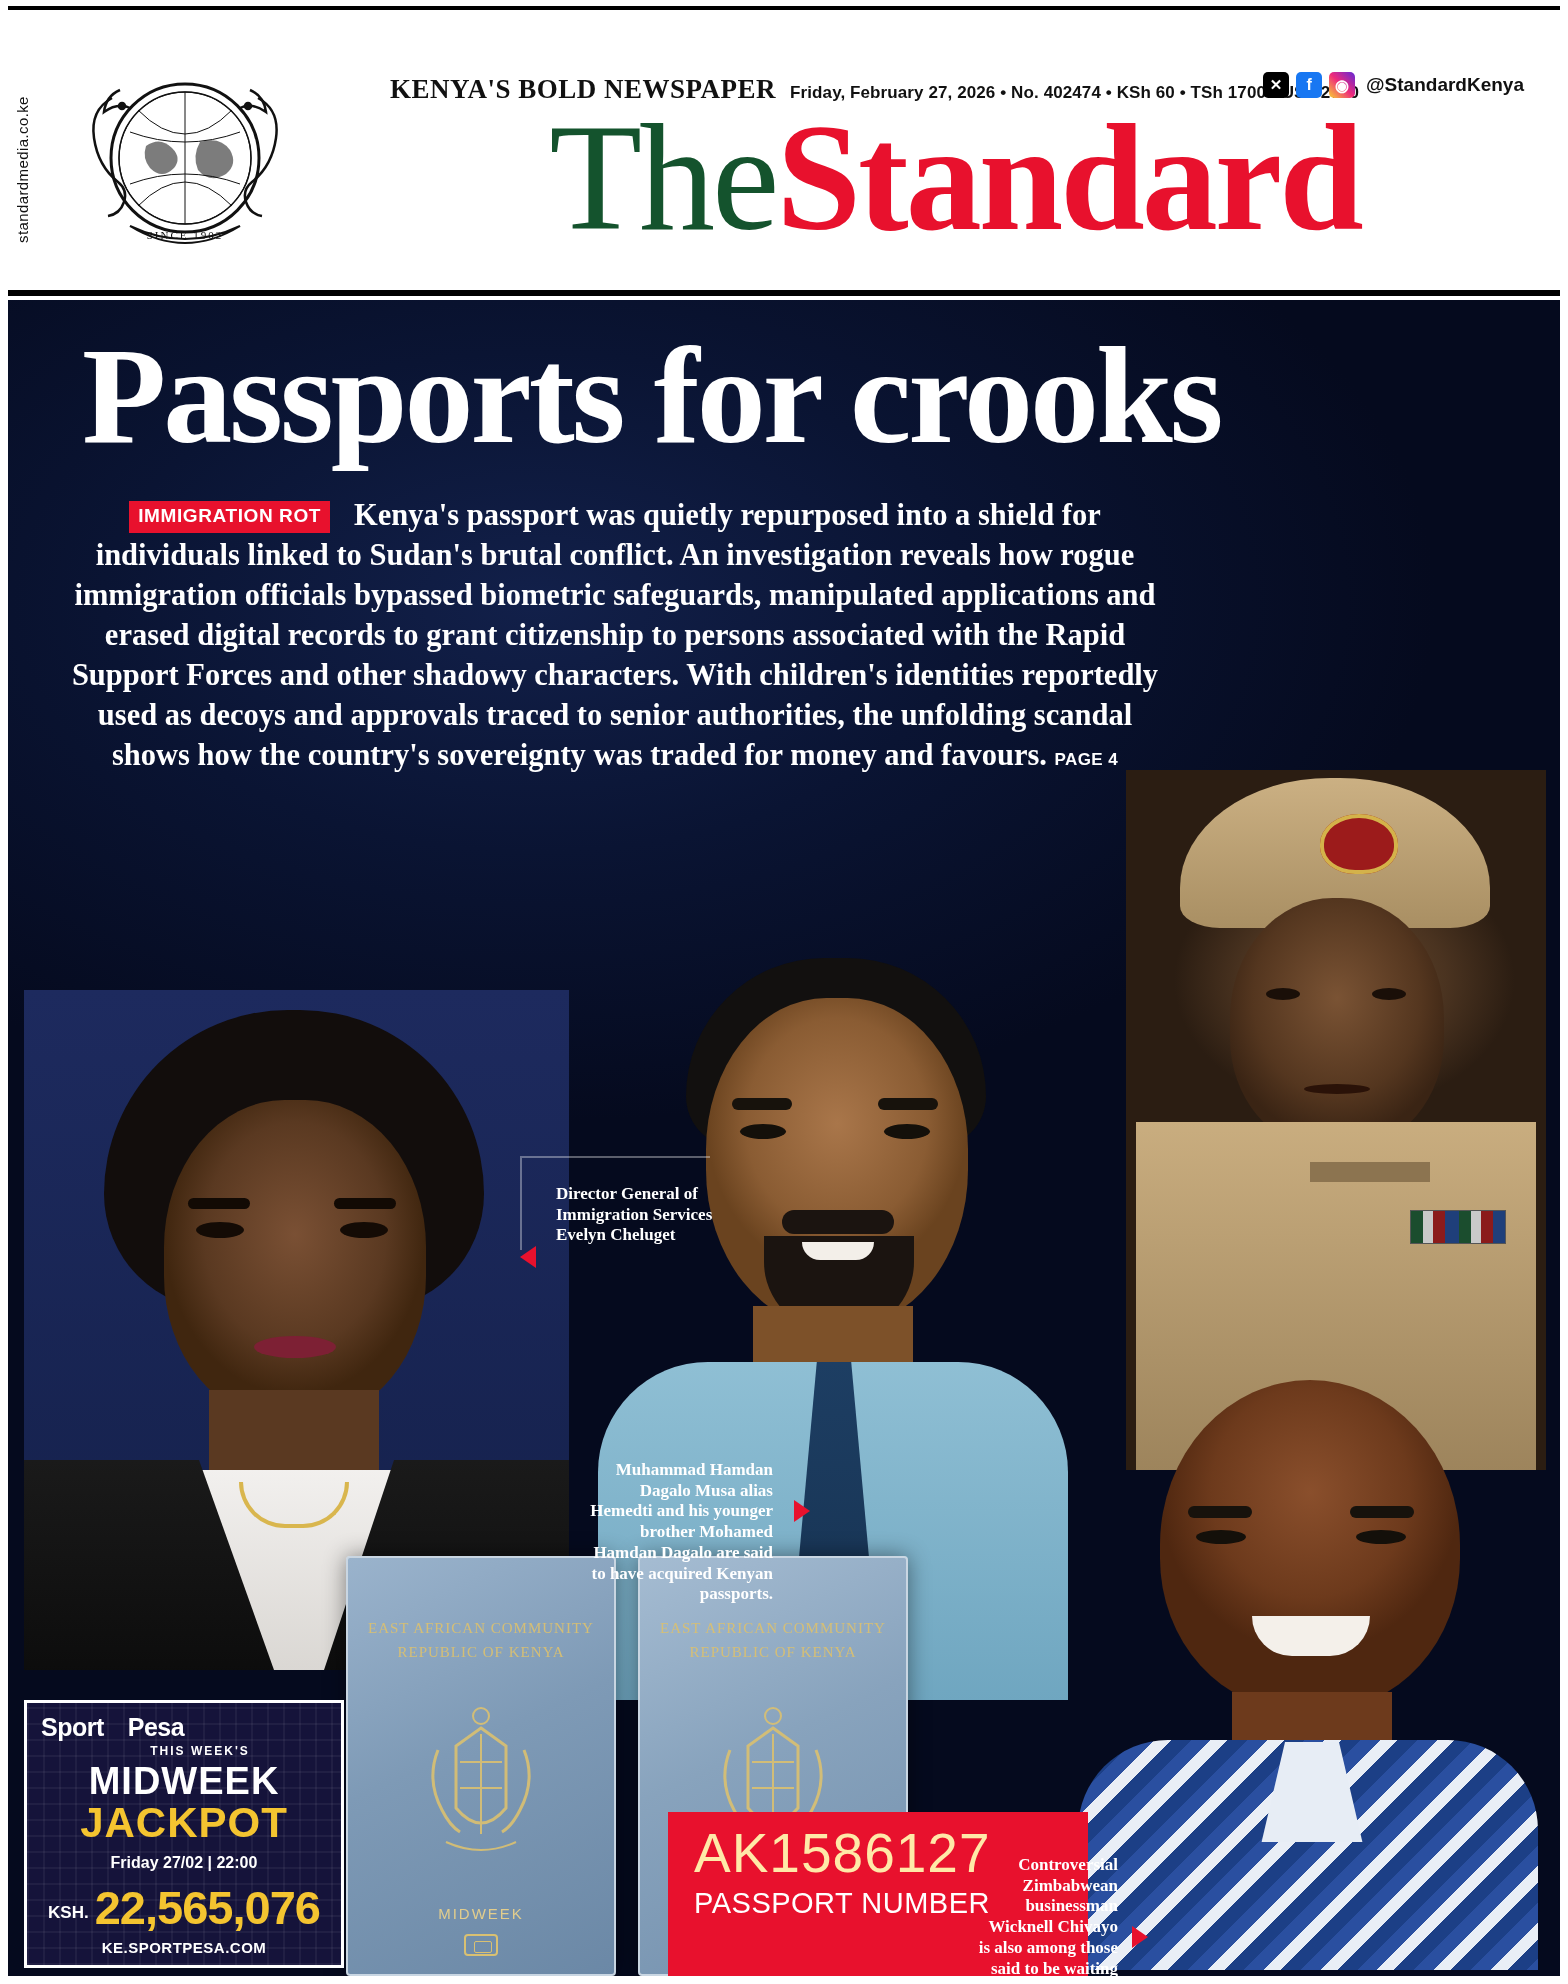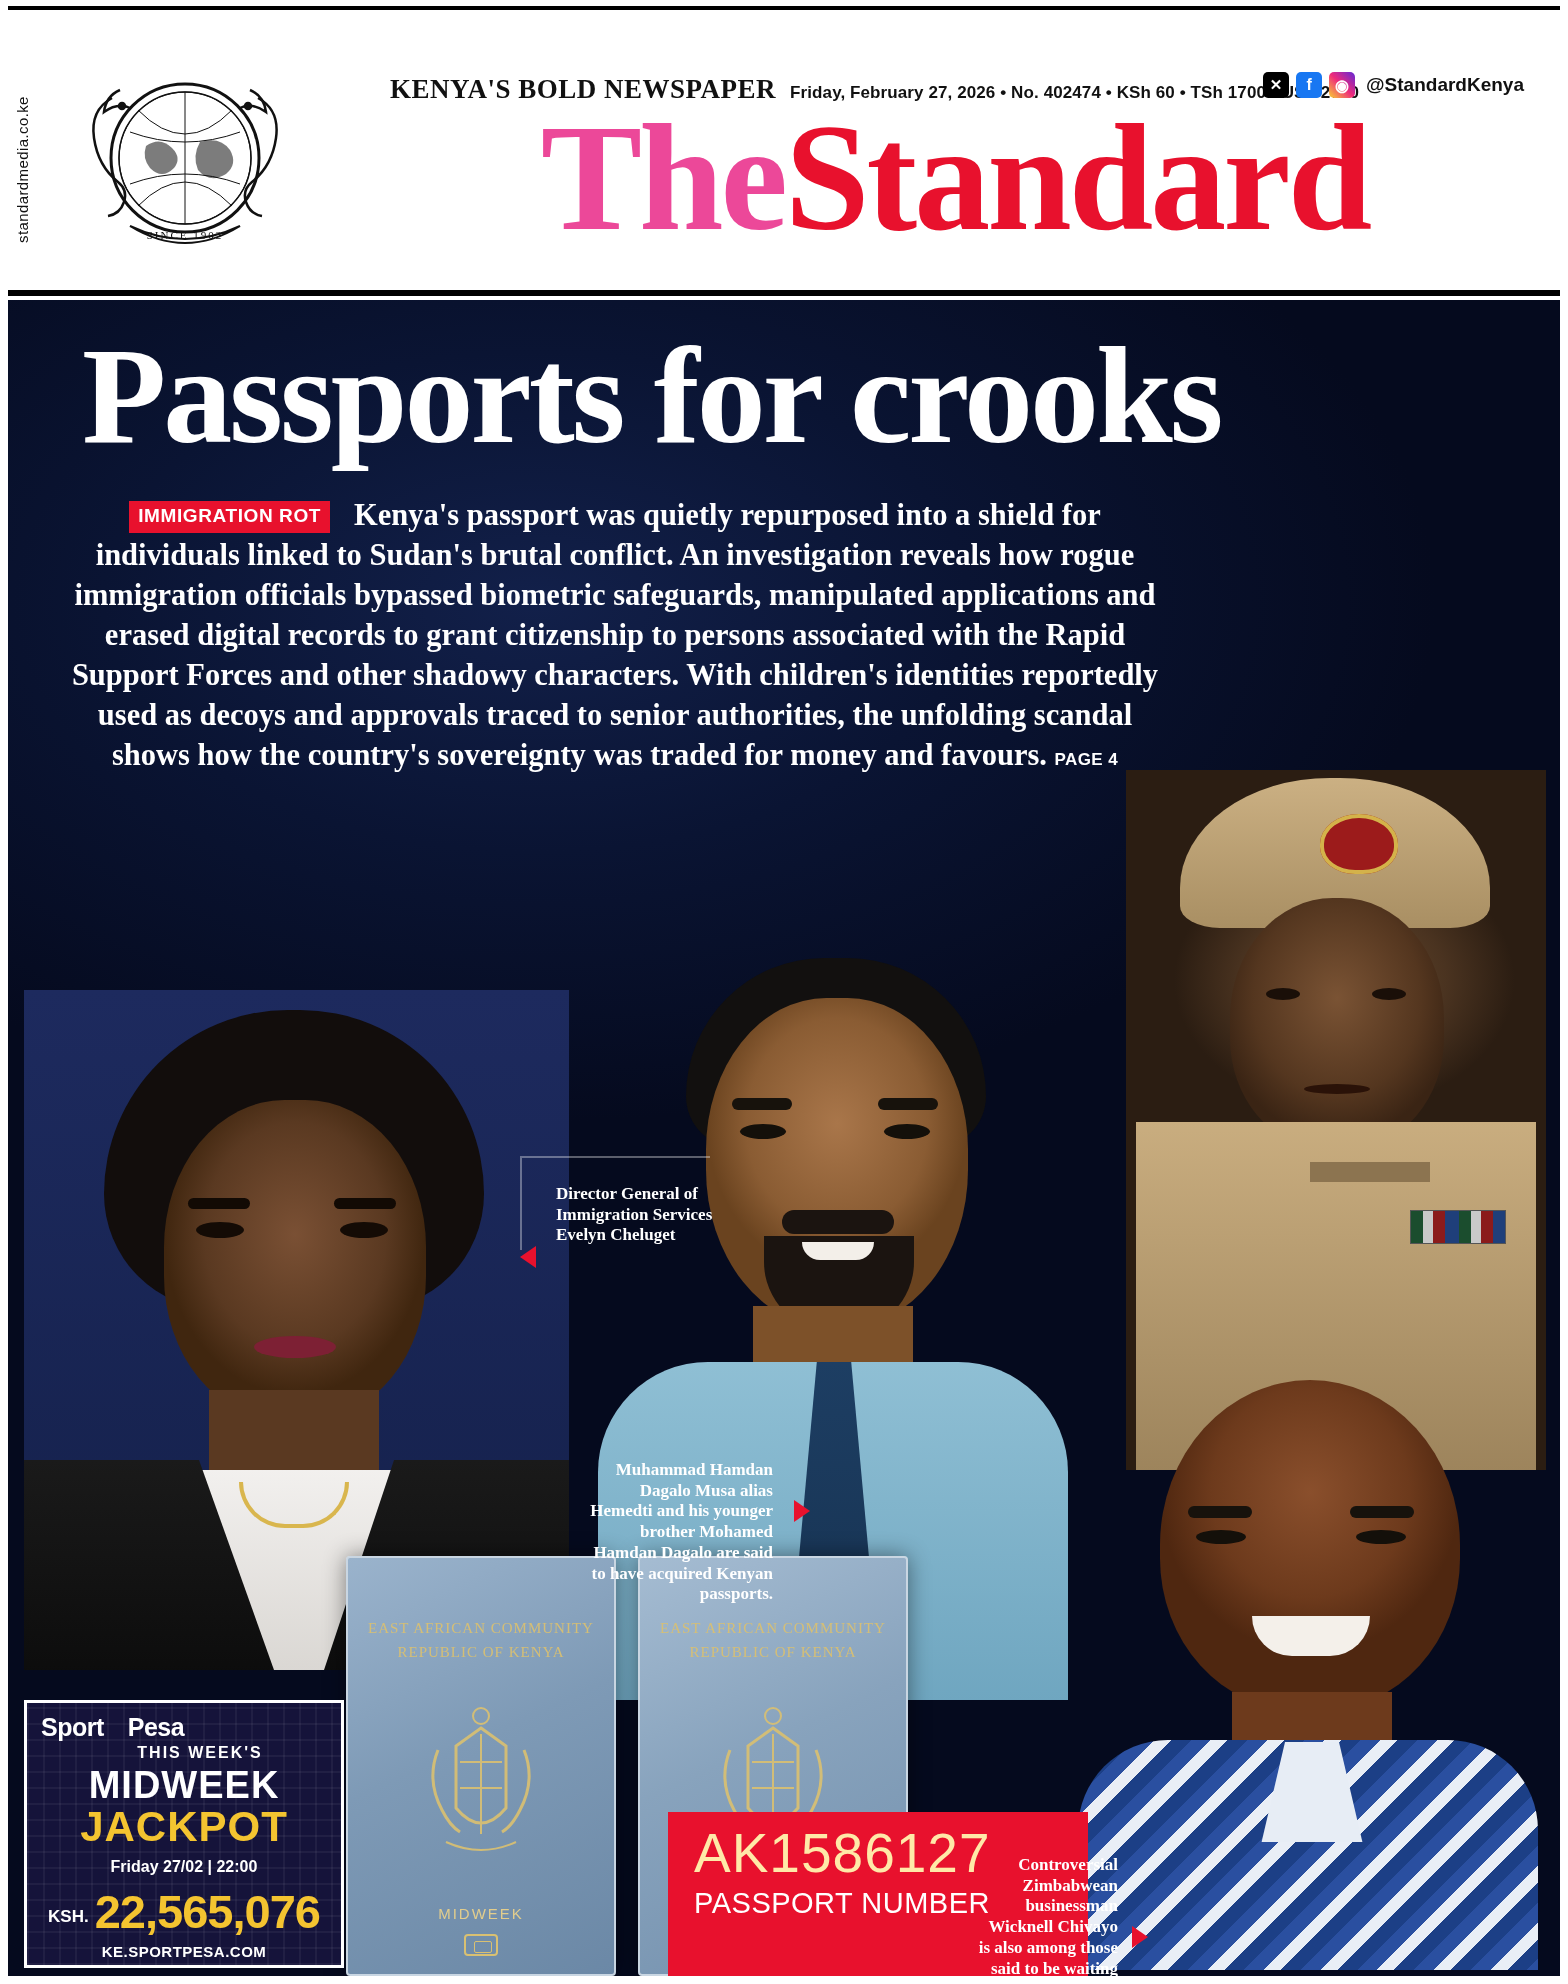--- a/index.html
+++ b/index.html
@@ -111,22 +111,22 @@
     left: 395px; top: 86px;
     width: 1120px;
     text-align: center;
     font-family: "Liberation Serif", serif;
     font-size: 152px;
     line-height: 1;
     letter-spacing: -3px;
     white-space: nowrap;
   }
   .nameplate .the {
-    color: #ec4899;
-    font-weight: bold;
+    color: #14532d;
+    font-weight: normal;
     margin-top: 33px;
   }
   .nameplate .standard {
     color: #e8112d;
     font-weight: bold;
   }
 
   
   .hero {
     position: absolute;
@@ -491,21 +491,21 @@
     color: #fff;
     letter-spacing: -.5px;
   }
   .promo-brand .pesa { color: #fff; margin-left: 24px; }
   .promo-week {
     position: relative;
     text-align: center;
     color: #fff;
     font-family: "Liberation Sans", sans-serif;
     font-weight: bold;
-    font-size: 16px;
+    font-size: 12px;
     letter-spacing: 2px;
     margin-top: 2px;
     padding-left: 32px;
   }
   .promo-mid {
     position: relative;
     text-align: center;
     color: #fff;
     font-family: "Liberation Sans", sans-serif;
     font-weight: bold;

